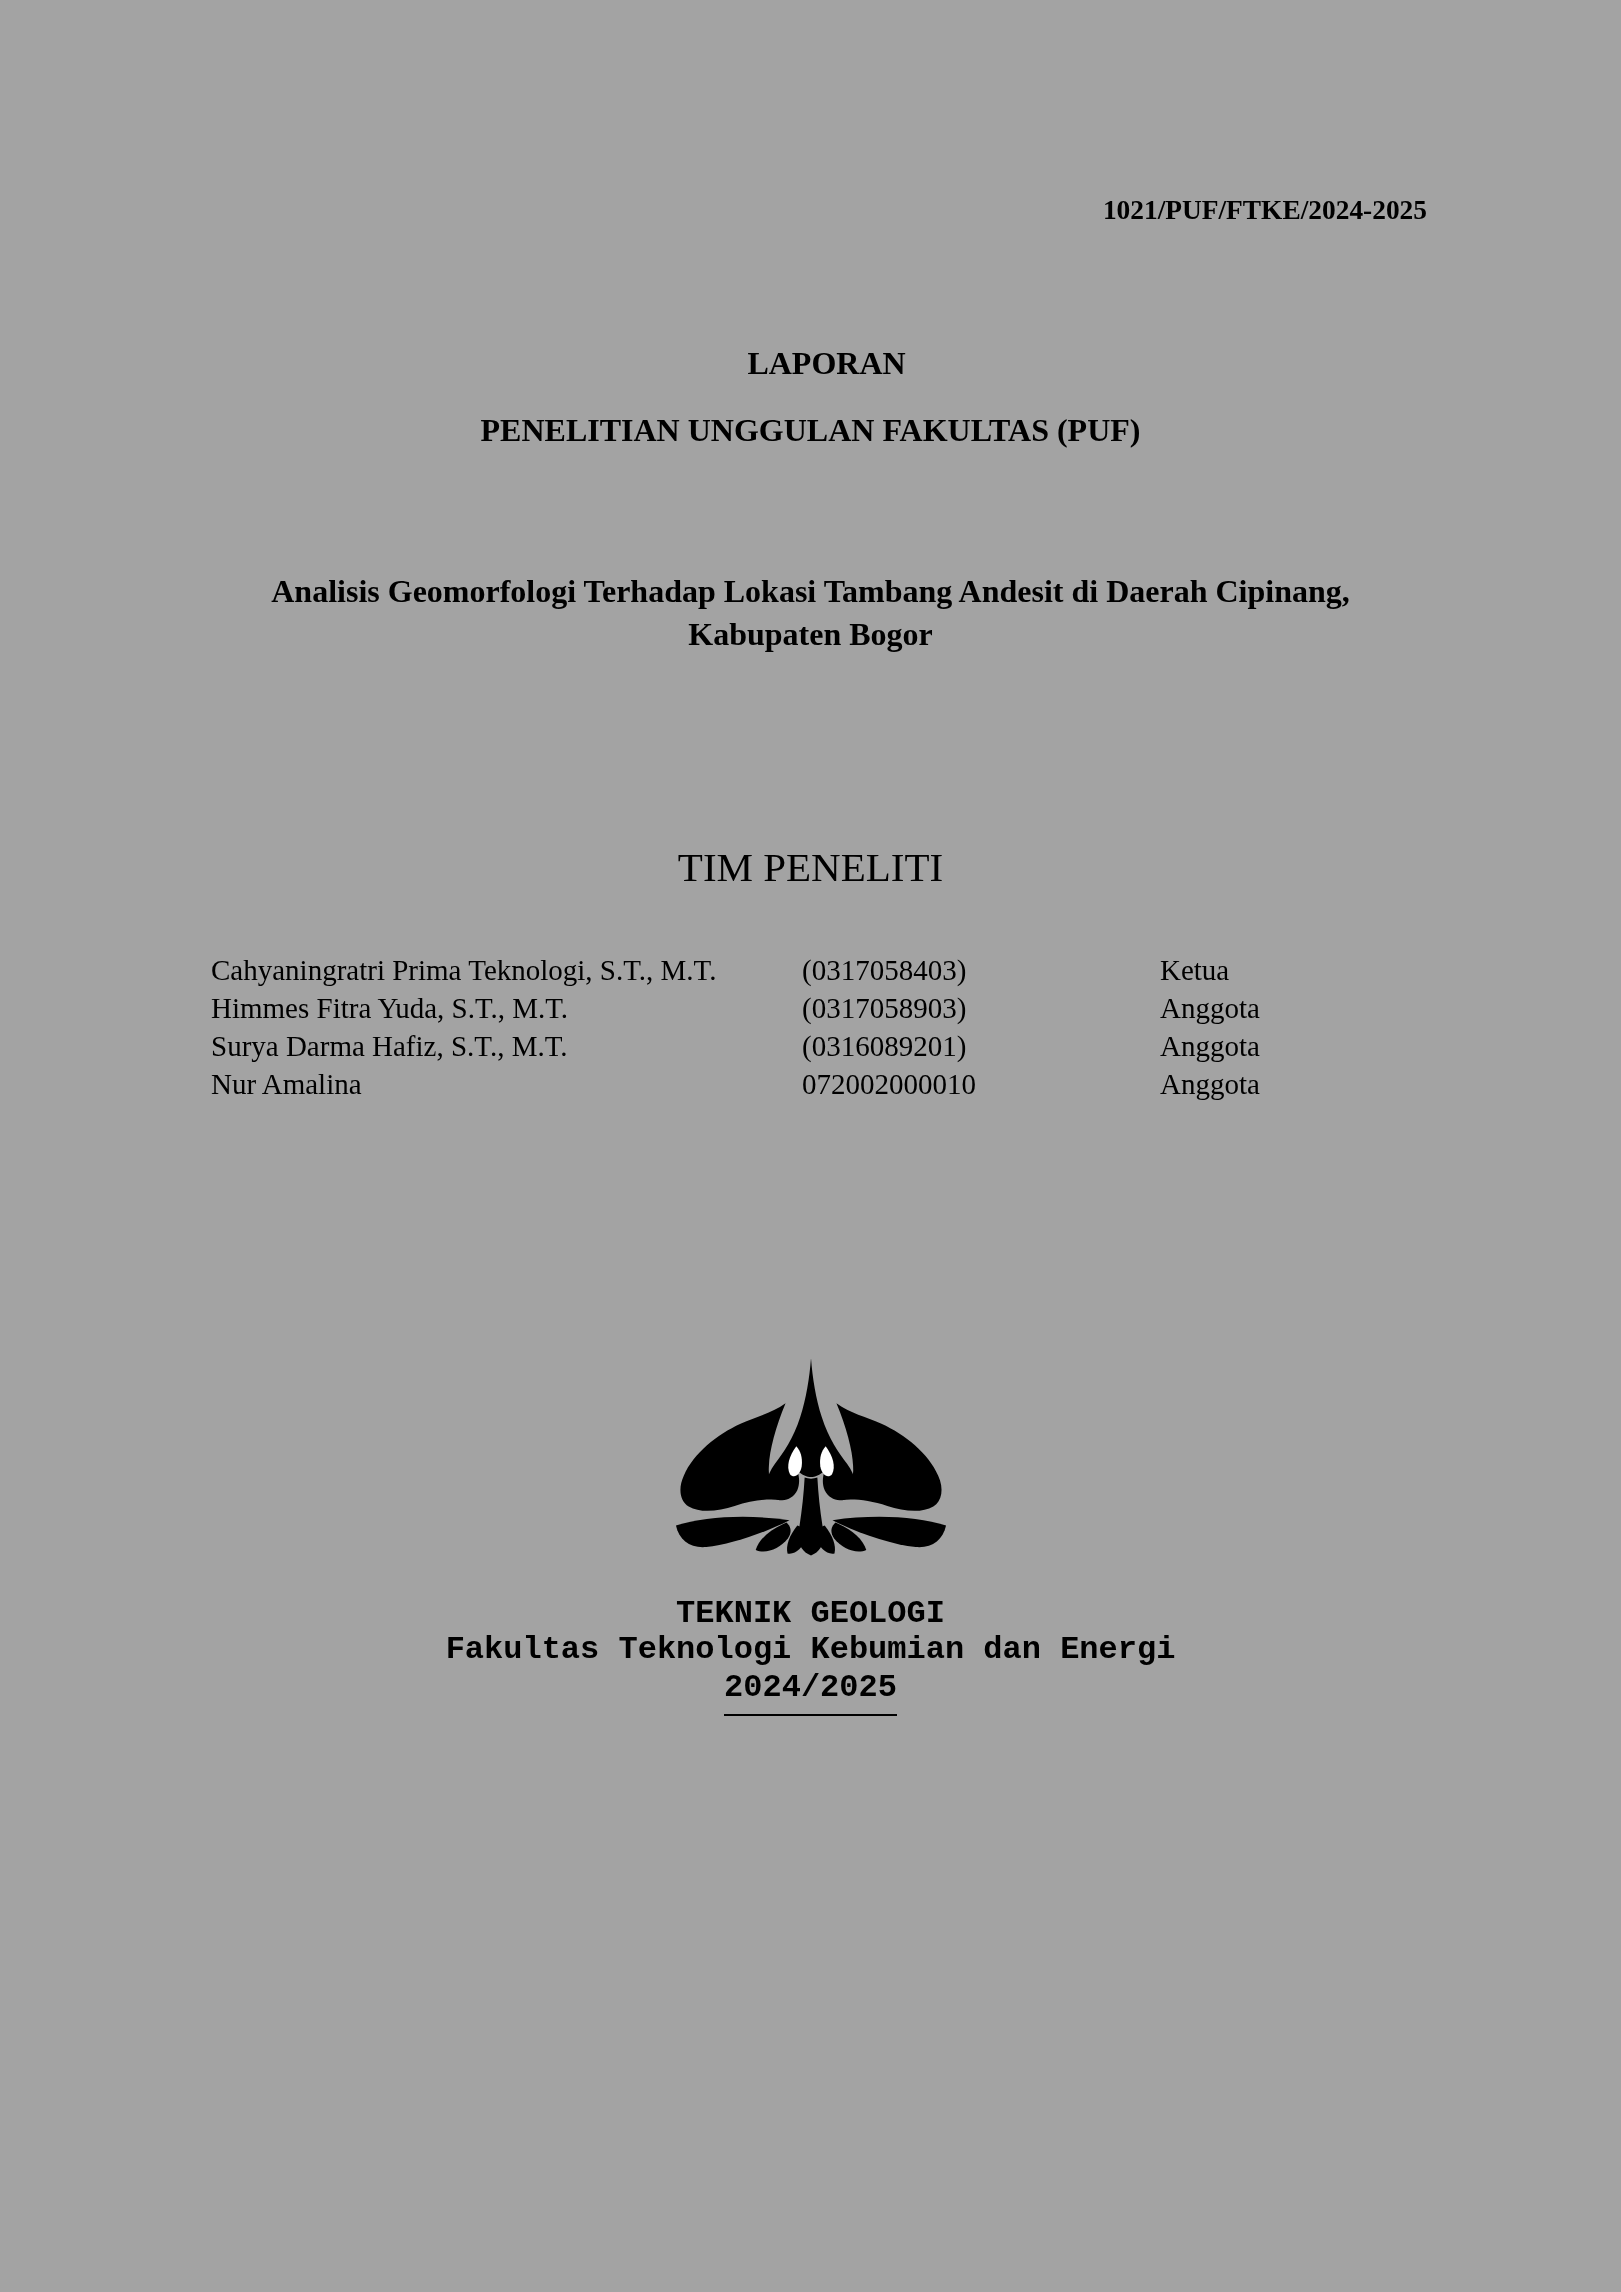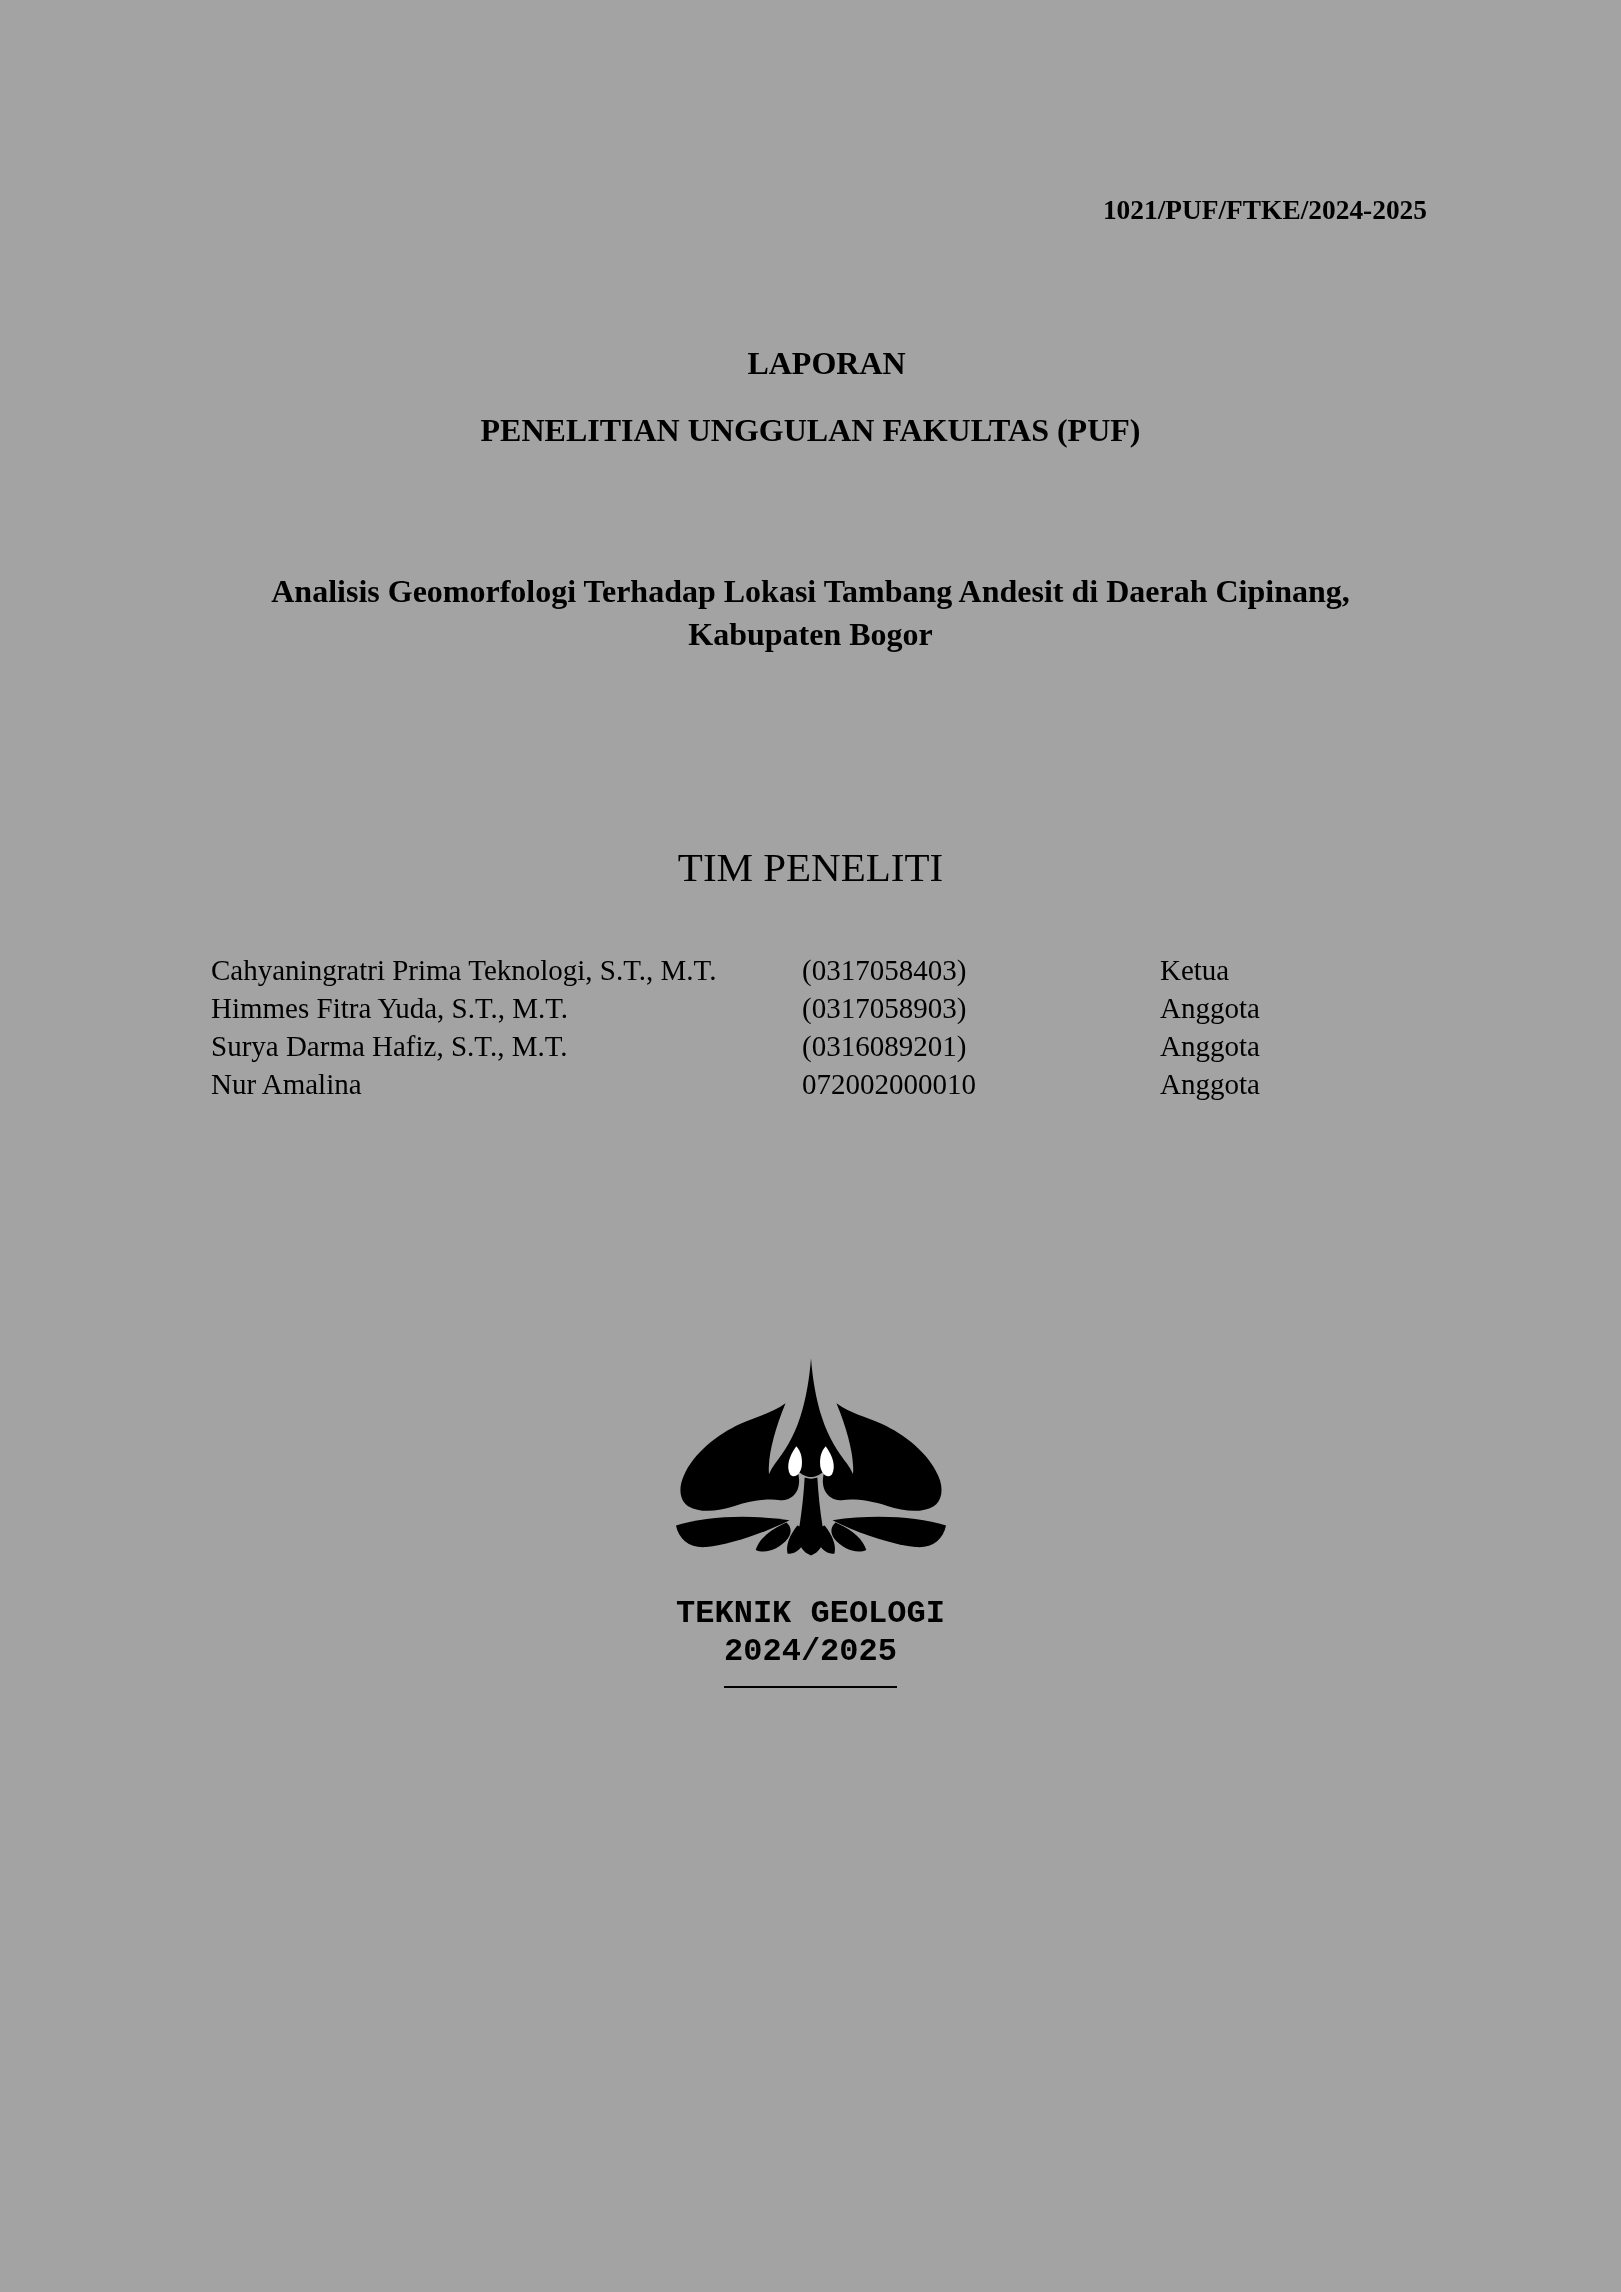--- a/index.html
+++ b/index.html
@@ -101,21 +101,21 @@
     width: 100%;
     text-align: center;
     font-size: 32px;
     font-weight: bold;
     line-height: 36px;
     font-family: Liberation Mono, monospace;
   }
   .footer-year {
     display: inline-block;
     border-bottom: 2.9px solid #000000;
-    padding-bottom: 18px;
+    padding-bottom: 10px;
     line-height: 32px;
     margin-top: 3.9px;
   }
 </style>
 </head>
 <body>
 
 <div class="page">
 
   <div class="doc-ref">1021/PUF/FTKE/2024-2025</div>
@@ -228,19 +228,20 @@
                  C131.5 101.5 129.5 95 125 90 Z"></path>
         <path d="M155 90 C162.5 100 165.5 111 161.5 118.5
                  C157.5 123.5 151 119.5 149.5 110.5
                  C148.5 101.5 150.5 95 155 90 Z"></path>
       </g>
     </svg>
   </div>
 
   <div class="footer-block">
     <div>TEKNIK GEOLOGI</div>
+    <div>Fakultas Teknologi Kebumian dan Energi</div>
     <div>
       <span class="footer-year">2024/2025</span>
     </div>
   </div>
 
 </div>
 
 
 </body></html>

